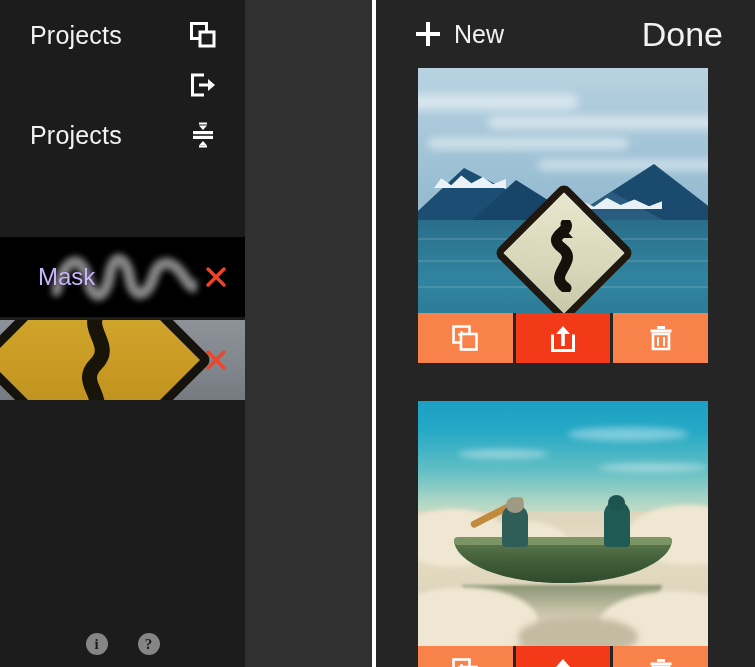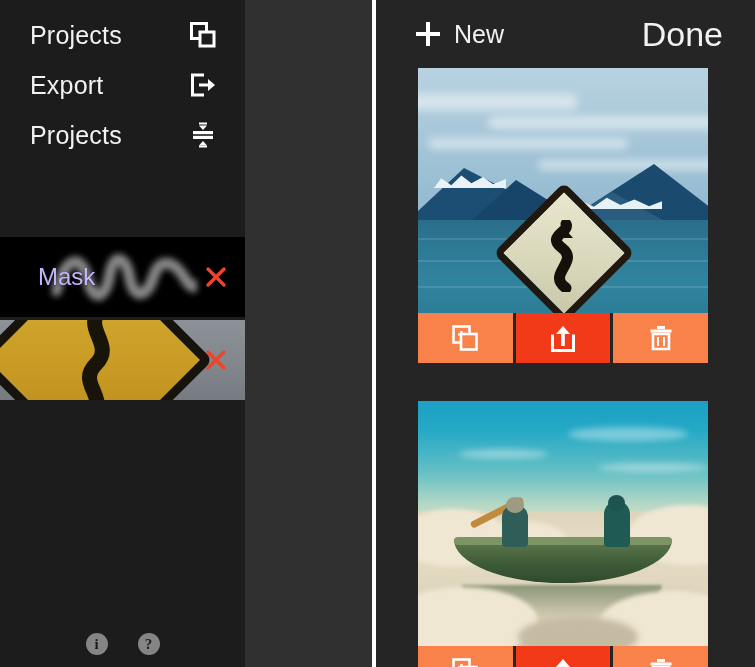--- a/index.html
+++ b/index.html
@@ -296,21 +296,20 @@
         <span class="menu-label">Projects</span>
         <span class="menu-icon">
           <svg width="26" height="26" viewBox="0 0 26 26">
             <rect x="1.5" y="1.5" width="15" height="15" fill="none" stroke="#fff" stroke-width="3"></rect>
             <rect x="10" y="10" width="14" height="14" fill="#1c1c1c" stroke="#fff" stroke-width="3"></rect>
           </svg>
         </span>
       </div>
 
       <div class="menu-row">
-        <span class="menu-label">Export</span>
         <span class="menu-icon">
           <svg width="27" height="24" viewBox="0 0 27 24">
             <path d="M14 2 H2.5 V22 H14" fill="none" stroke="#fff" stroke-width="3"></path>
             <line x1="9" y1="12" x2="22" y2="12" stroke="#fff" stroke-width="3"></line>
             <path d="M18 6 L25 12 L18 18 Z" fill="#fff"></path>
           </svg>
         </span>
       </div>
 
       <div class="menu-row">

